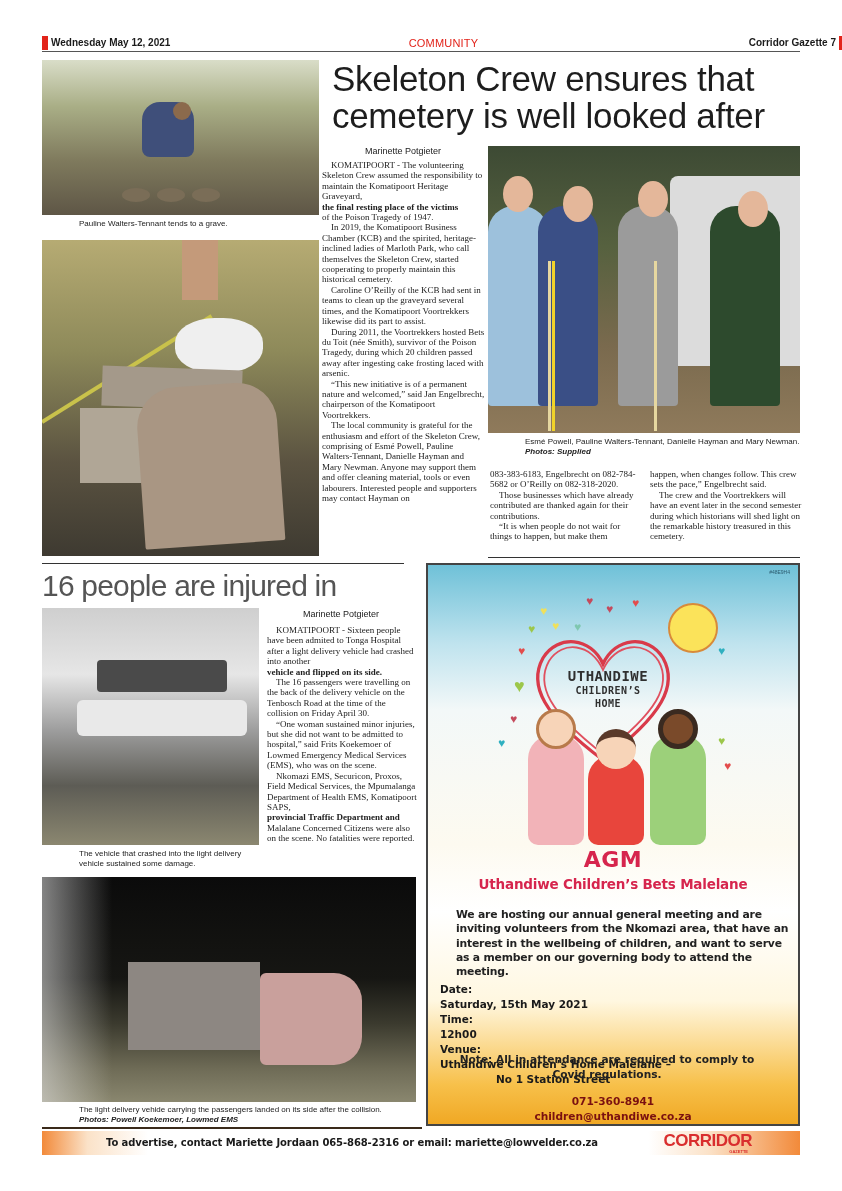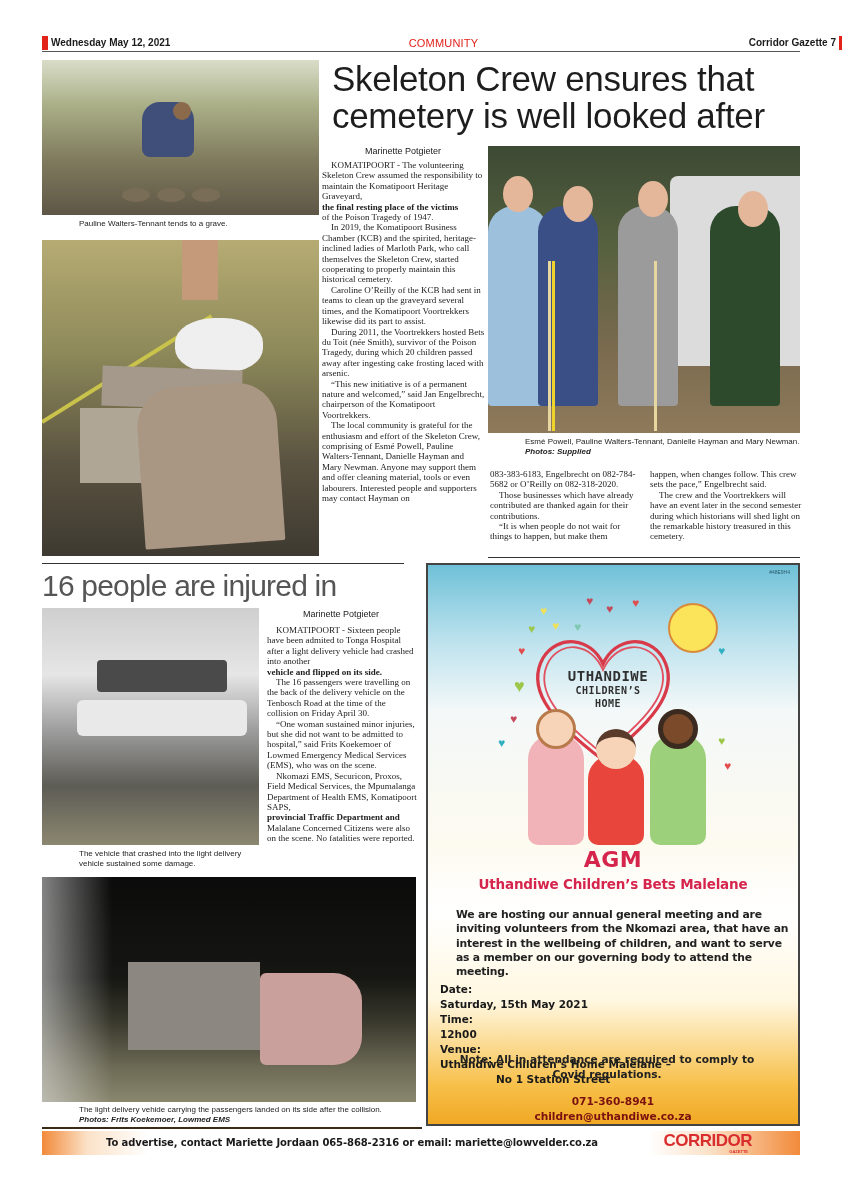--- a/index.html
+++ b/index.html
@@ -193,21 +193,21 @@
   <div>Malalane Concerned Citizens were also on the scene. No fatalities were reported.</div>
 </div>
 
 <div class="photo ph-night">
   <div class="box"></div>
   <div class="cab"></div>
   <div class="fog"></div>
 </div>
 <div class="cap" style="left:43px; top:1105px; width:380px;">
   <div>The light delivery vehide carrying the passengers landed on its side after the collision.</div>
-  <b>Photos: Frits Koekemoer, Lowmed EMS</b>
+  <b>Photos: Powell Koekemoer, Lowmed EMS</b>
 </div>
 <div class="rule" style="left:42px; top:1127px; width:380px; height:2px; background:#3a2a1a;"></div>
 
 <div class="ad">
   <div class="code">#48E9H4</div>
 
   <svg class="heart" viewBox="0 0 100 100">
     <path d="M50 90 C10 60 0 40 10 22 C20 6 42 8 50 26 C58 8 80 6 90 22 C100 40 90 60 50 90 Z" fill="none" stroke="#d93a4a" stroke-width="2.2"></path>
     <path d="M50 86 C14 58 5 40 14 24 C23 10 42 12 50 30 C58 12 78 10 87 24 C96 40 86 58 50 86 Z" fill="none" stroke="#e0505f" stroke-width="1.2"></path>
   </svg>

